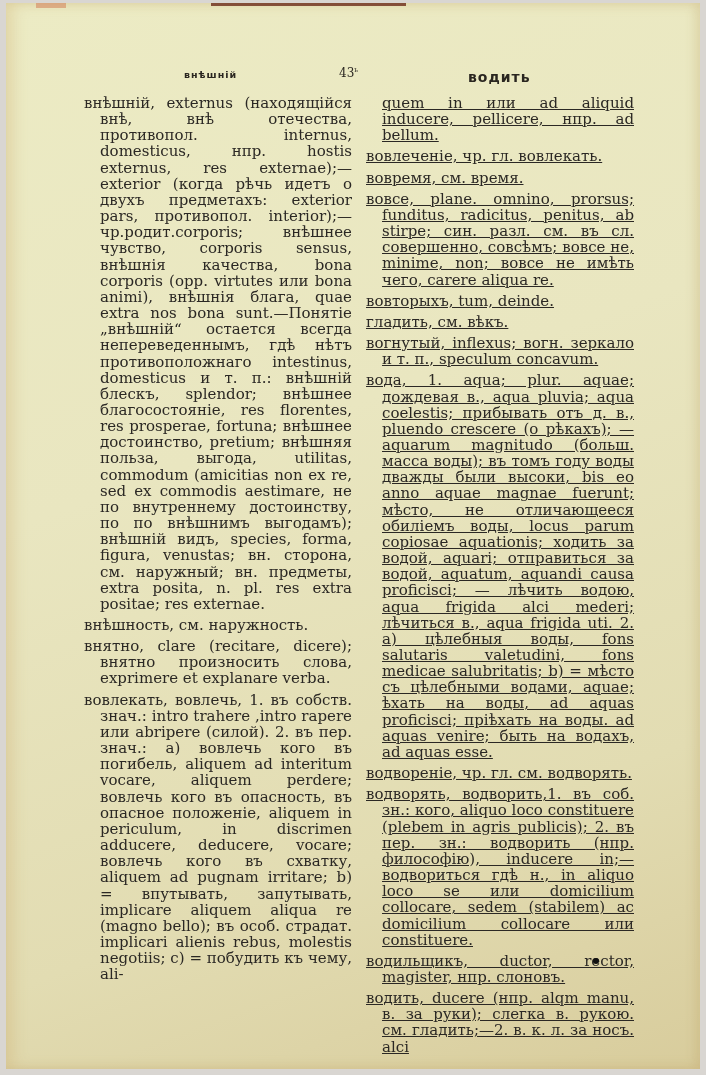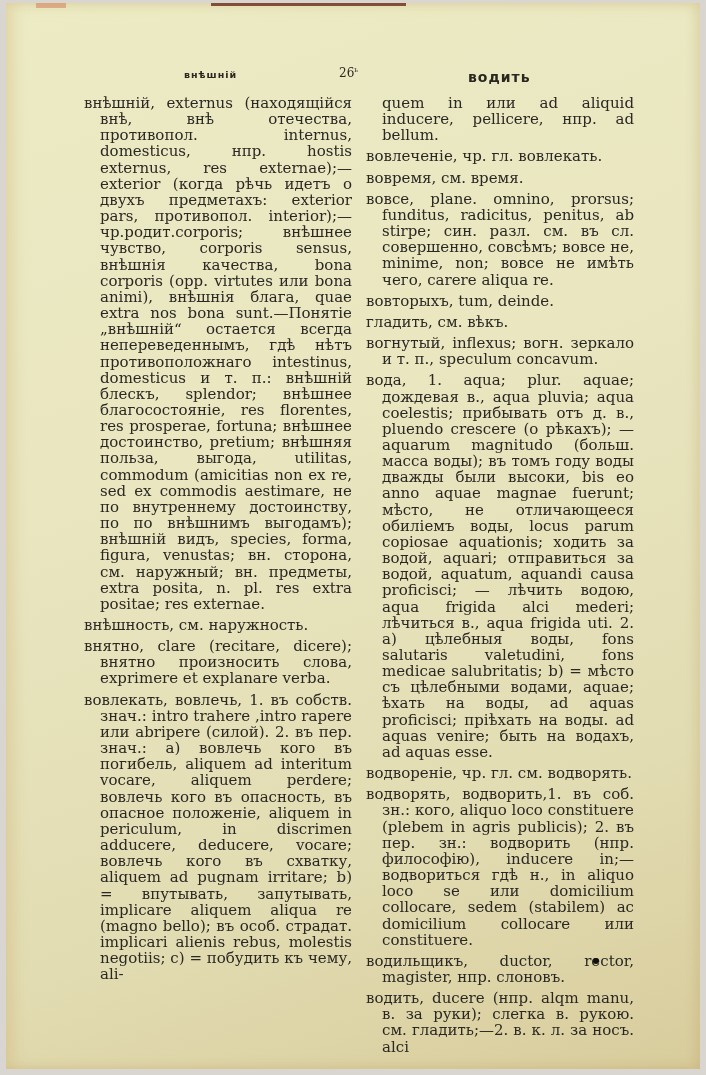--- a/index.html
+++ b/index.html
@@ -29,41 +29,41 @@
   .hdr-num   { position: absolute; left: 333px; font-size: 12px; top: -3px; }
   .hdr-num sup { font-size: 7px; }
   .hdr-right { position: absolute; left: 462px; font-weight: bold; letter-spacing: 1px; font-family: "DejaVu Sans", sans-serif; font-size: 14px; }
 
   .col {
     position: absolute; top: 92px; width: 268px;
     font-size: 15px; line-height: 16.15px; color: #2b2824;
     text-align: justify;
   }
   .col.left  { left: 78px; }
-  .col.right { left: 360px; width: 268px; }
+  .col.right { left: 360px; width: 268px; text-decoration: underline; }
   .entry {
     margin: 0 0 5px 0;
     padding-left: 16px; text-indent: -16px;
   }
   .entry.cont { padding-left: 16px; text-indent: 0; }
   .dot {
     position: absolute; left: 587px; top: 955px; width: 6px; height: 6px;
     border-radius: 50%; background: #111;
   }
 </style>
 </head>
 <body>
 
 <div class="page">
   <div class="corner"></div>
   <div class="topband"></div>
 
   <div class="header">
     <span class="hdr-left">внѣшній</span>
-    <span class="hdr-num"><span>26</span><sup>ь</sup></span>
+    <span class="hdr-num"><span>43</span><sup>ь</sup></span>
     <span class="hdr-right">водить</span>
   </div>
 
   <div class="col left">
     <p class="entry">внѣшній, externus (находящійся внѣ, внѣ отечества, противопол. internus, domesticus, нпр. hostis externus, res externae);—exterior (когда рѣчь идетъ о двухъ предметахъ: exterior pars, противопол. interior);—чр.родит.corporis; внѣшнее чувство, corporis sensus, внѣшнія качества, bona corporis (opp. virtutes или bona animi), внѣшнія блага, quae extra nos bona sunt.—Понятіе „внѣшній“ остается всегда непереведеннымъ, гдѣ нѣтъ противоположнаго intestinus, domesticus и т. п.: внѣшній блескъ, splendor; внѣшнее благосостояніе, res florentes, res prosperae, fortuna; внѣшнее достоинство, pretium; внѣшняя польза, выгода, utilitas, commodum (amicitias non ex re, sed ex commodis aestimare, не по внутреннему достоинству, по по внѣшнимъ выгодамъ); внѣшній видъ, species, forma, figura, venustas; вн. сторона, см. наружный; вн. предметы, extra posita, n. pl. res extra positae; res externae.</p>
     <p class="entry">внѣшность, см. наружность.</p>
     <p class="entry">внятно, clare (recitare, dicere); внятно произносить слова, exprimere et explanare verba.</p>
     <p class="entry">вовлекать, вовлечь, 1. въ собств. знач.: intro trahere ,intro rapere или abripere (силой). 2. въ пер. знач.: a) вовлечь кого въ погибель, aliquem ad interitum vocare, aliquem perdere; вовлечь кого въ опасность, въ опасное положеніе, aliquem in periculum, in discrimen adducere, deducere, vocare; вовлечь кого въ схватку, aliquem ad pugnam irritare; b) = впутывать, запутывать, implicare aliquem aliqua re (magno bello); въ особ. страдат. implicari alienis rebus, molestis negotiis; c) = побудить къ чему, ali-</p>
   </div>
 

